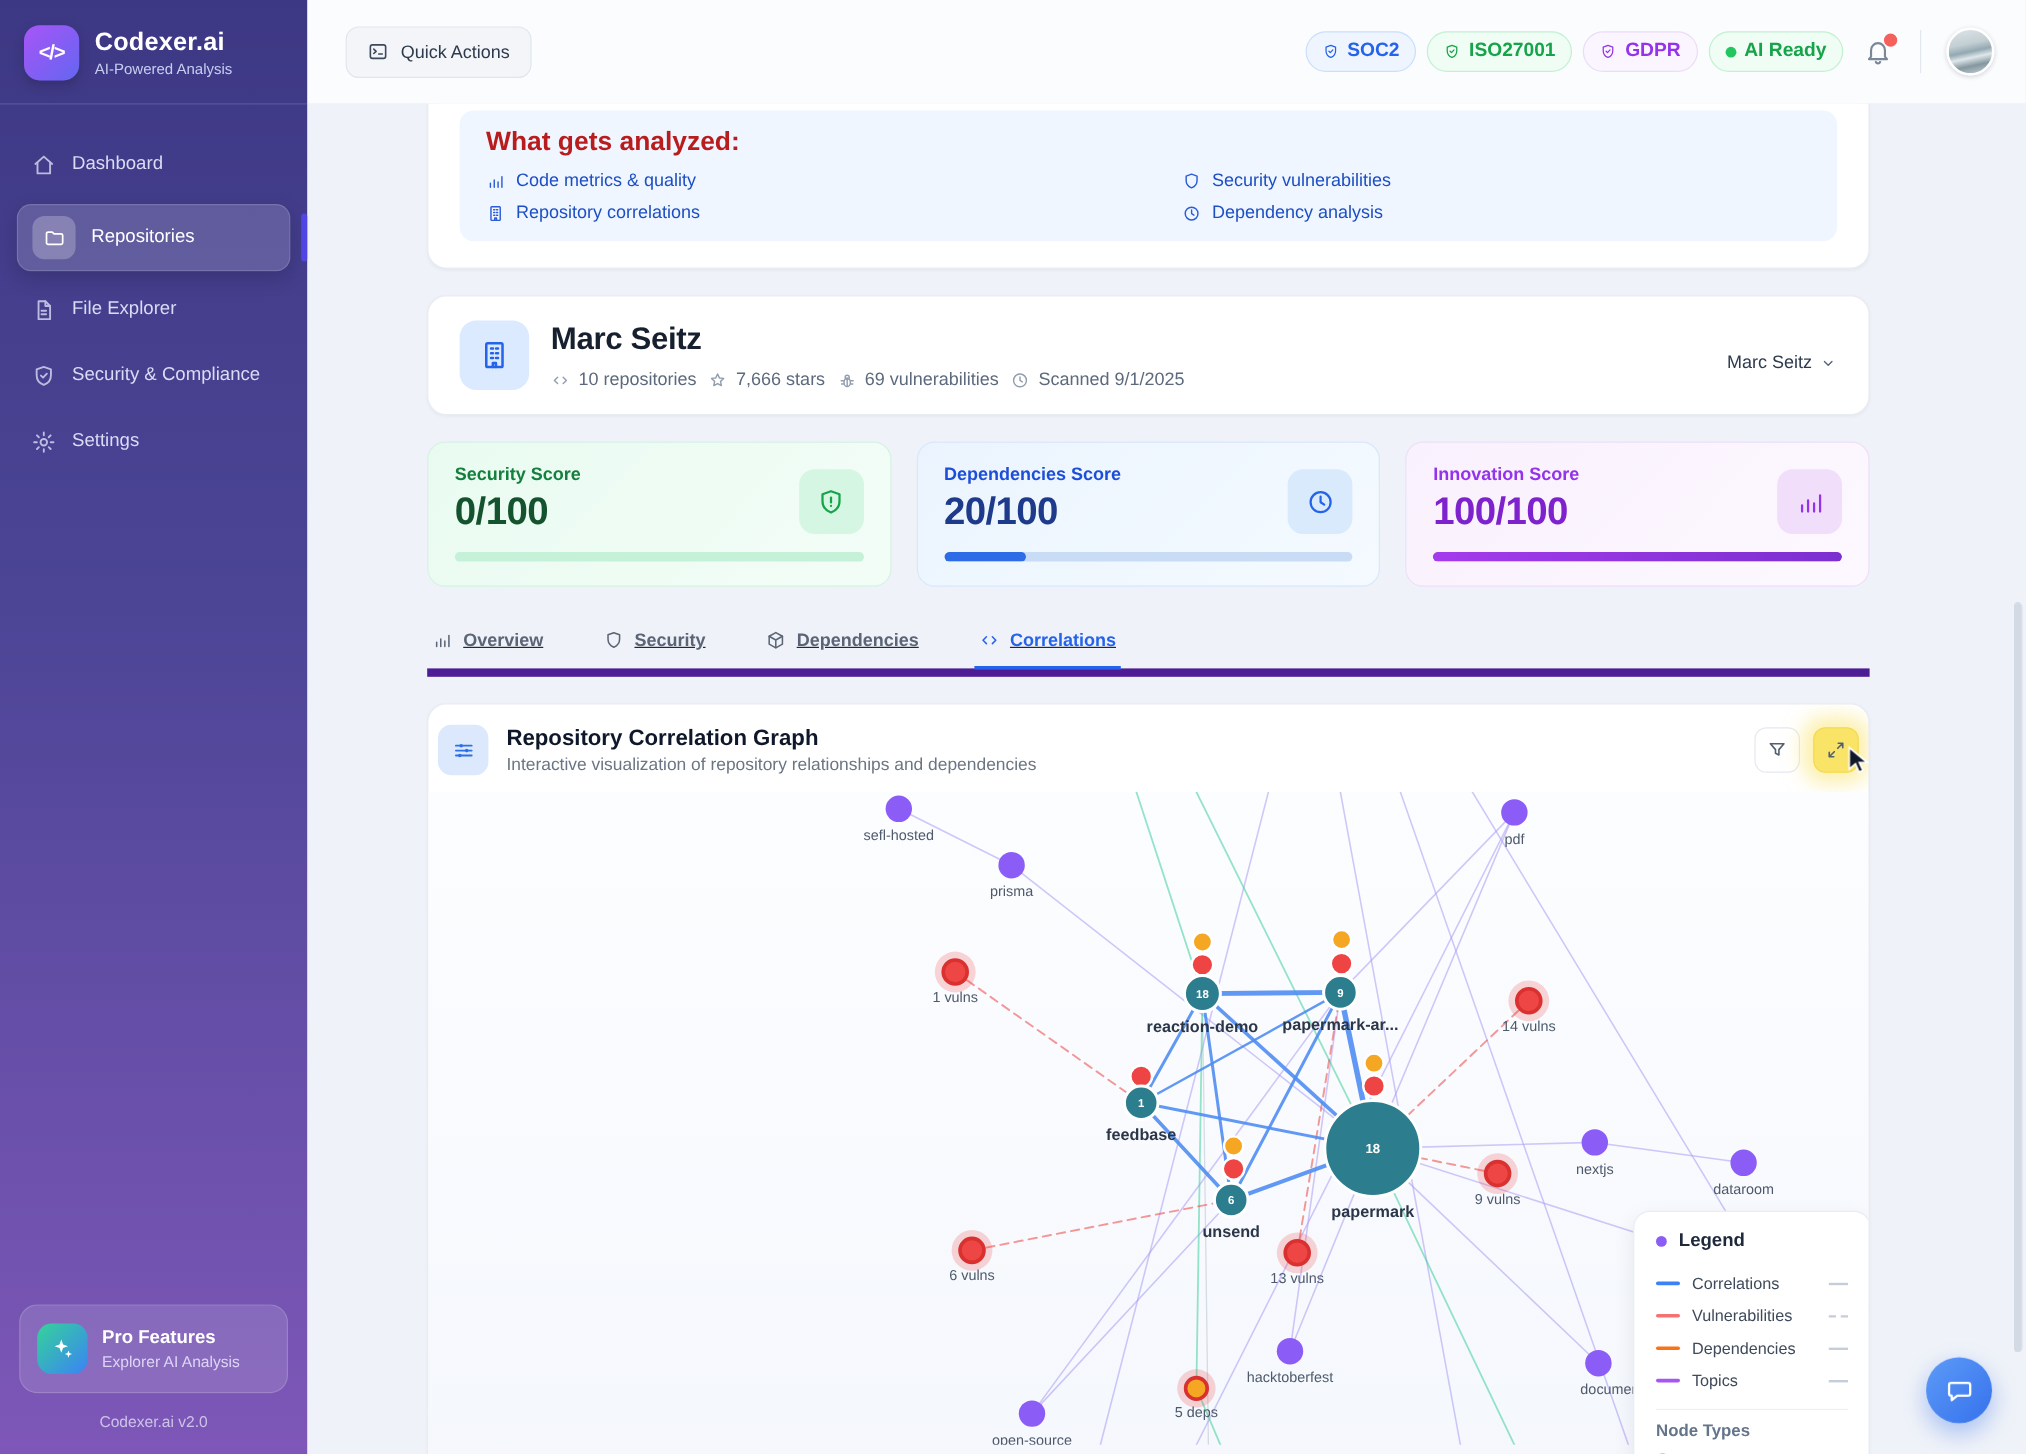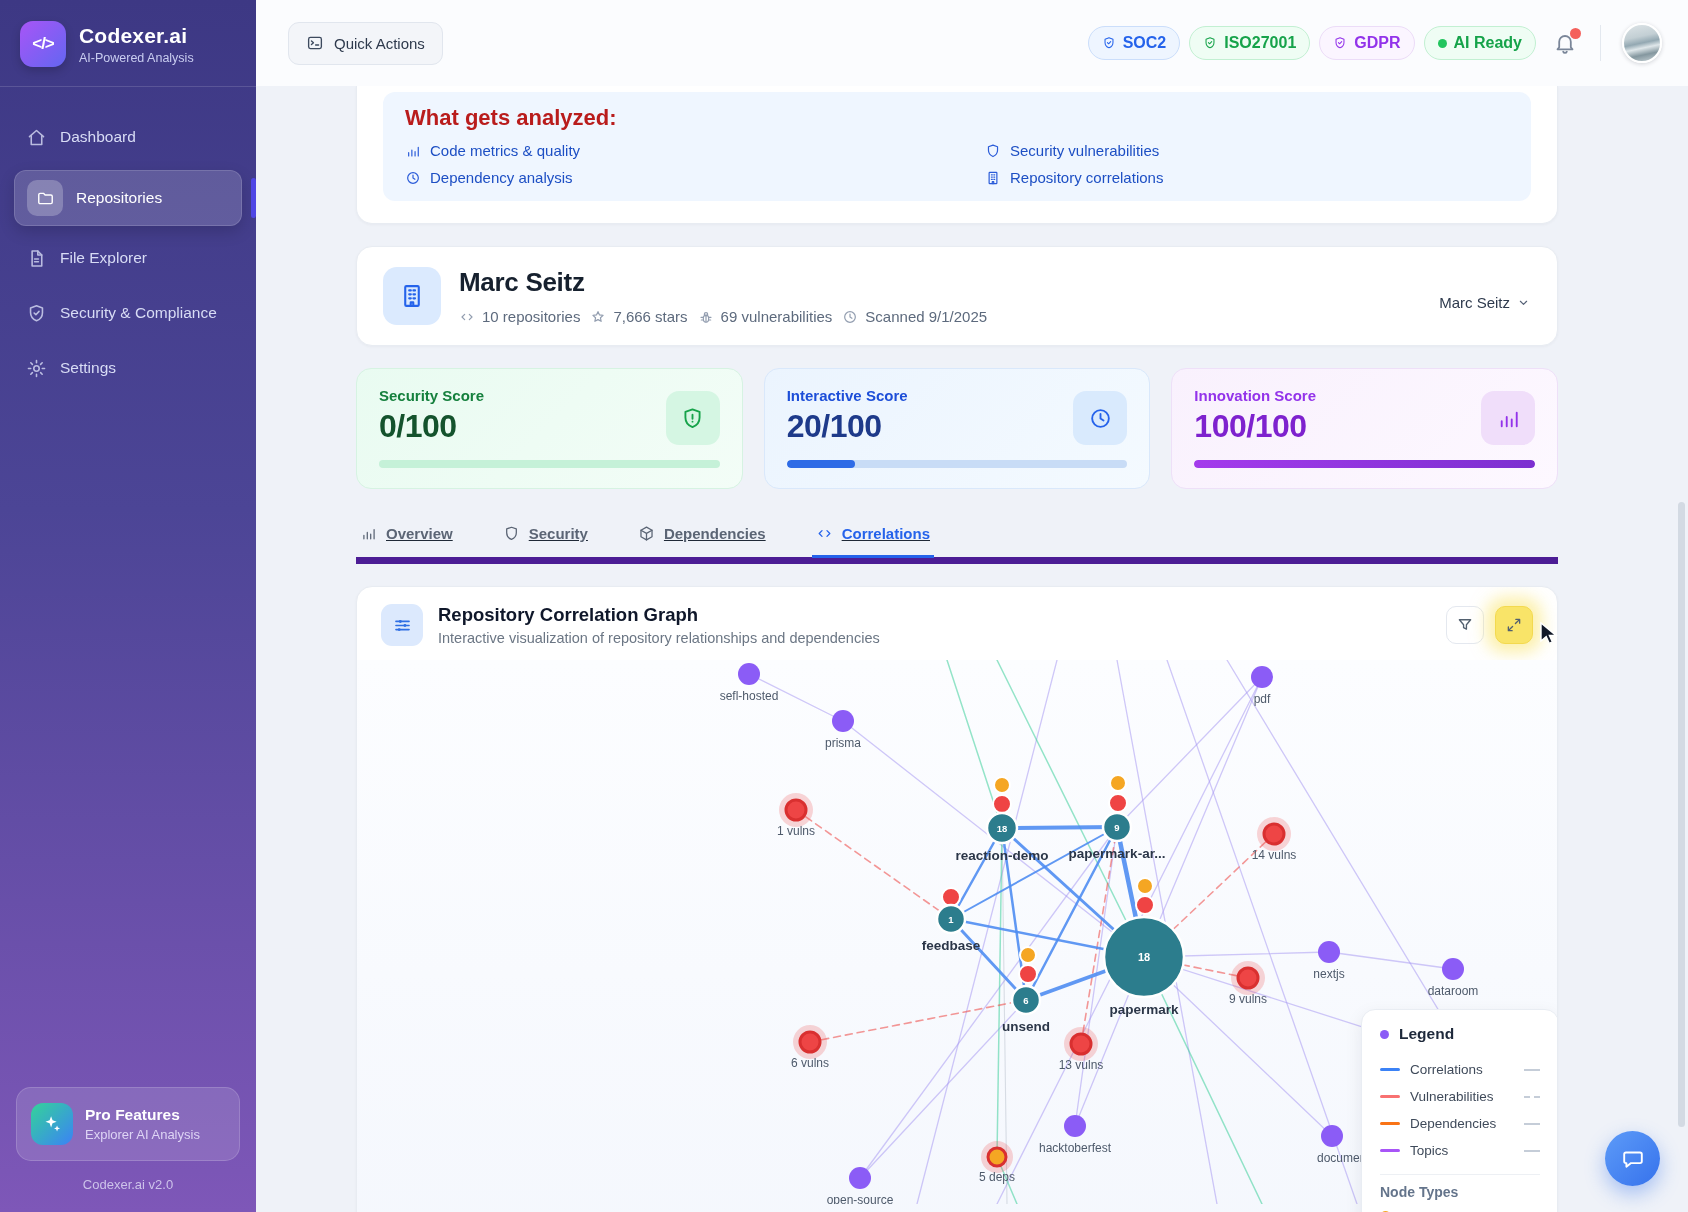--- a/index.html
+++ b/index.html
@@ -97,21 +97,21 @@
   .t-purple .score-icon { background:#f0defa; color:#9333ea; } .t-purple .bar { background:#e9d5f7; }
   .t-purple .bar-fill { background:linear-gradient(90deg,#a43bec,#7c2fd0); }
 
   .tabs { display:flex; gap:42px; margin-top:26px; border-bottom:7px solid #4c1d95;text-decoration:underline; }
   .tab { display:flex; align-items:center; gap:9px; font-size:15px; font-weight:600; color:#5b6575; padding:10px 4px 13px; border-bottom:3px solid transparent; margin-bottom:-1px; cursor:pointer; }
   .tab .ic { width:17px; height:17px; }
   .tab.active { color:#2563eb; border-bottom-color:#2563eb; }
 
   
   .card-graph { margin-top:22px; height:700px; overflow:hidden; display:flex; flex-direction:column; }
-  .graph-header { display:flex; align-items:center; gap:15px; padding:17px 24px 14px; }
+  .graph-header { display:flex; align-items:center; gap:15px; padding:17px 8px 14px; }
   .graph-ic-tile { width:42px; height:42px; border-radius:11px; background:#dce9fd; display:flex; align-items:center; justify-content:center; color:#2f6fe4; flex-shrink:0; }
   .graph-ic-tile .ic { width:21px; height:21px; }
   .graph-title { font-size:18.5px; font-weight:bold; color:#0f172a; }
   .graph-sub { font-size:14.5px; color:#6b7684; margin-top:4px; }
   .graph-actions { margin-left:auto; display:flex; gap:11px; }
   .gbtn { width:38px; height:38px; border-radius:10px; border:1px solid #e4e8ef; background:#fff; display:flex; align-items:center; justify-content:center; color:#53606f; cursor:pointer; }
   .gbtn .ic { width:18px; height:18px; }
   .gbtn.hl { background:#f9e468; border-color:#f3d94f; box-shadow:0 0 16px 9px rgba(249,228,104,.55); }
   .graph-wrap { position:relative; flex:1; background:linear-gradient(180deg,#fcfdff,#f4f7fd); overflow:hidden; }
   .graph-wrap svg.gmain { position:absolute; inset:0; }
@@ -274,31 +274,31 @@
                 <span>Code metrics &amp; quality</span>
               </div>
               <div class="blue-item">
                 <svg class="ic" viewBox="0 0 24 24" width="16" height="16">
                   <path d="M12 3.2 18.8 5.6V11c0 4.3-2.7 7.7-6.8 9.3C7.9 18.7 5.2 15.3 5.2 11V5.6z"></path>
                 </svg>
                 <span>Security vulnerabilities</span>
               </div>
               <div class="blue-item">
                 <svg class="ic" viewBox="0 0 24 24" width="16" height="16">
+                  <rect x="6.2" y="3.5" width="11.6" height="17" rx="1"></rect>
+                  <path d="M9.6 7.2h1.4M13.2 7.2h1.4M9.6 10.6h1.4M13.2 10.6h1.4M9.6 14h1.4M13.2 14h1.4M10.9 20.5v-3h2.2v3"></path>
+                </svg>
+                <span>Repository correlations</span>
+              </div>
+              <div class="blue-item">
+                <svg class="ic" viewBox="0 0 24 24" width="16" height="16">
                   <circle cx="12" cy="12" r="8"></circle>
                   <path d="M12 7.6V12l2.9 1.9"></path>
                 </svg>
                 <span>Dependency analysis</span>
-              </div>
-              <div class="blue-item">
-                <svg class="ic" viewBox="0 0 24 24" width="16" height="16">
-                  <rect x="6.2" y="3.5" width="11.6" height="17" rx="1"></rect>
-                  <path d="M9.6 7.2h1.4M13.2 7.2h1.4M9.6 10.6h1.4M13.2 10.6h1.4M9.6 14h1.4M13.2 14h1.4M10.9 20.5v-3h2.2v3"></path>
-                </svg>
-                <span>Repository correlations</span>
               </div>
             </div>
         </div>
       </section>
 
       <section class="card card-owner">
         <div class="org-tile" id="org-ic">
             <svg class="ic" viewBox="0 0 24 24" width="28" height="28">
               <rect x="6.2" y="3.5" width="11.6" height="17" rx="1"></rect>
               <path d="M9.6 7.2h1.4M13.2 7.2h1.4M9.6 10.6h1.4M13.2 10.6h1.4M9.6 14h1.4M13.2 14h1.4M10.9 20.5v-3h2.2v3"></path>
@@ -361,21 +361,21 @@
                 </svg>
               </div>
     </div>
     <div class="bar">
               <div class="bar-fill" style="width:0%"></div>
             </div>
           </div>
           <div class="score-card t-blue">
             <div class="score-top">
       <div>
-                <div class="score-label">Interactive Score</div>
+                <div class="score-label">Dependencies Score</div>
       <div class="score-value">20/100</div>
               </div>
       <div class="score-icon">
                 <svg class="ic" viewBox="0 0 24 24" width="25" height="25">
                   <circle cx="12" cy="12" r="8"></circle>
                   <path d="M12 7.6V12l2.9 1.9"></path>
                 </svg>
               </div>
     </div>
     <div class="bar">

